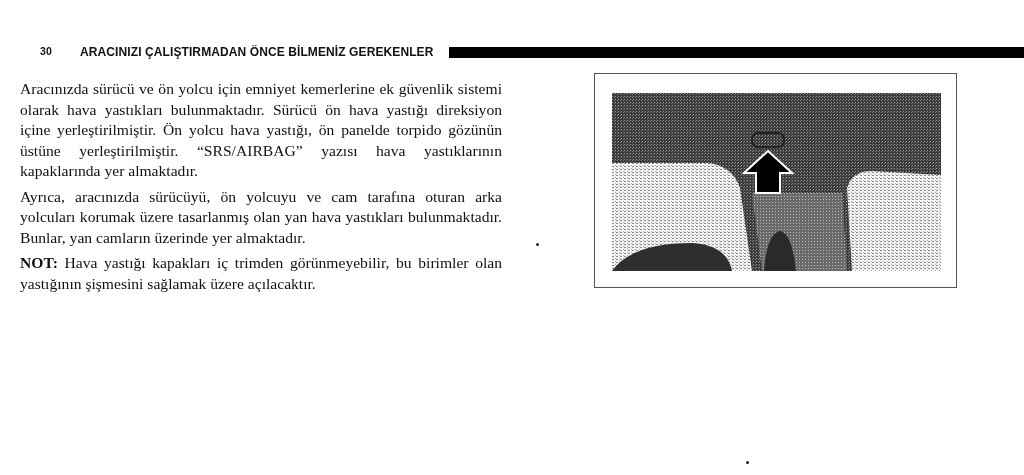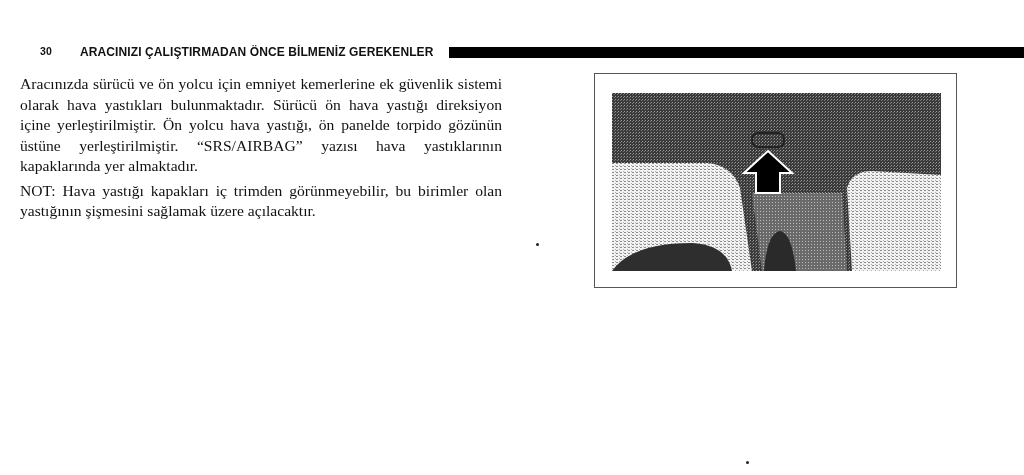--- a/index.html
+++ b/index.html
@@ -53,24 +53,24 @@
       position: absolute;
       left: 20px;
       top: 74px;
       width: 482px;
       font-family: "Liberation Serif", serif;
       font-size: 15.6px;
       line-height: 20.5px;
       text-align: justify;
     }
     .body-text p {
-      margin: 0 0 4px 0;
+      margin: 5px 0 4px 0;
     }
     .body-text .note-label {
-      font-weight: normal;
+      font-weight: bold;
     }
     .figure-frame {
       position: absolute;
       left: 594px;
       top: 73px;
       width: 361px;
       height: 213px;
       border: 1px solid #555555;
       background: #ffffff;
     }
@@ -95,20 +95,21 @@
 <body>
 
 <div class="header">
   <span class="page-num">30</span>
   <span class="section-title">ARACINIZI ÇALIŞTIRMADAN ÖNCE BİLMENİZ GEREKENLER</span>
   <div class="header-bar"></div>
 </div>
 
 <div class="body-text">
   <p>Aracınızda sürücü ve ön yolcu için emniyet kemerlerine ek güvenlik sistemi olarak hava yastıkları bulunmaktadır. Sürücü ön hava yastığı direksiyon içine yerleştirilmiştir. Ön yolcu hava yastığı, ön panelde torpido gözünün üstüne yerleştirilmiştir. “SRS/AIRBAG” yazısı hava yastıklarının kapaklarında yer almaktadır.</p>
+  <p>Ayrıca, aracınızda sürücüyü, ön yolcuyu ve cam tarafına oturan arka yolcuları korumak üzere tasarlanmış olan yan hava yastıkları bulunmaktadır. Bunlar, yan camların üzerinde yer almaktadır.</p>
   <p><span class="note-label">NOT:</span><span> Hava yastığı kapakları iç trimden görünmeyebilir, bu birimler olan yastığının şişmesini sağlamak üzere açılacaktır.</span></p>
 </div>
 
 <div class="figure-frame">
   <div class="figure-photo">
     <svg width="329" height="178" viewBox="0 0 329 178" xmlns="http://www.w3.org/2000/svg">
       <defs>
         <pattern id="dark" width="3" height="3" patternUnits="userSpaceOnUse">
           <rect width="3" height="3" fill="#3a3a3a"></rect>
           <rect x="0" y="0" width="1" height="1" fill="#9a9a9a"></rect>

